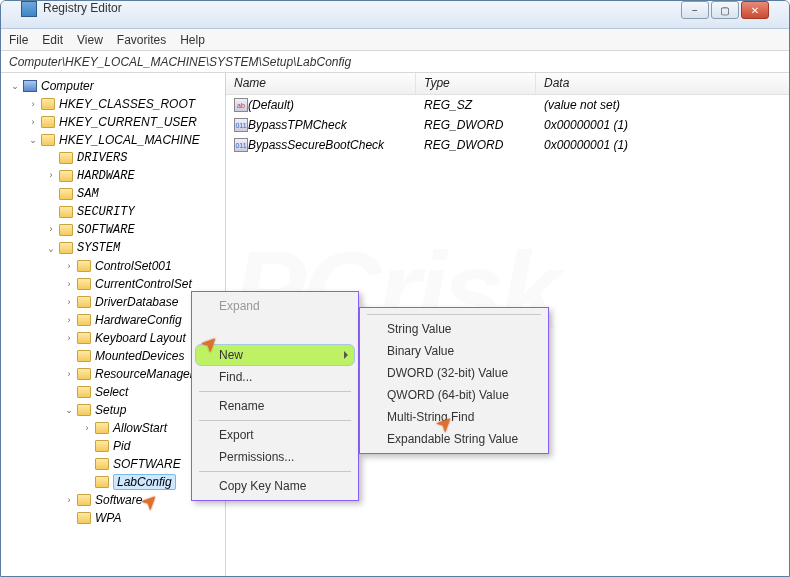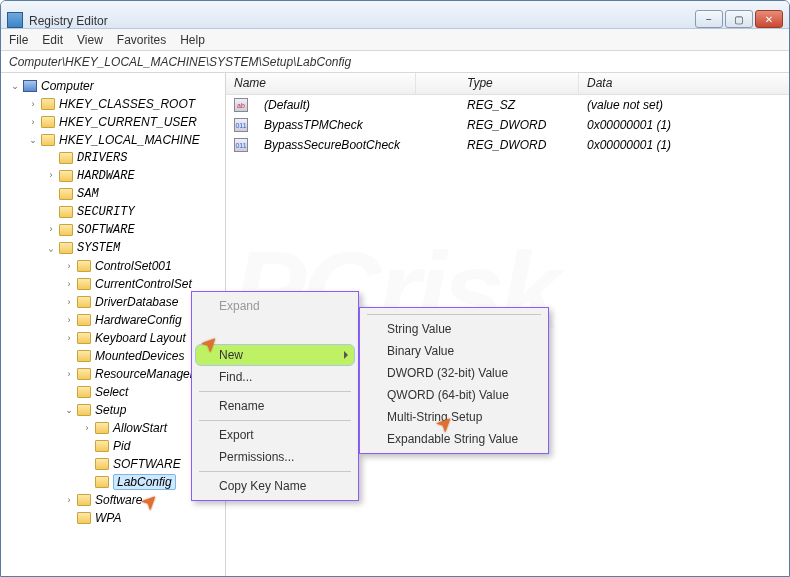--- a/index.html
+++ b/index.html
@@ -23,22 +23,22 @@
   font-weight: 600;
   color: rgba(0,0,0,0.05);
   pointer-events: none;
   z-index: 0;
   letter-spacing: -4px;
 }
 .titlebar {
   height: 28px;
   background: linear-gradient(#f2f6fb, #dce7f5);
   display: flex;
-  align-items: flex-end;
-  padding: 0 6px;
+  align-items: flex-start;
+  padding: 0 20px;
   border-bottom: 1px solid #b8c8dc;
 }
 .title-icon {
   width: 16px; height: 16px;
   background: linear-gradient(#6fa8dc,#3d85c6);
   border: 1px solid #2c5a8a;
   margin-right: 6px;
 }
 .titlebar-text { color: #333; }
 .winbtns { margin-left: auto; display: flex; gap: 2px; }
@@ -93,24 +93,24 @@
 }
 .list-header {
   display: flex;
   height: 22px;
   border-bottom: 1px solid #e0e0e0;
   background: linear-gradient(#fdfdfd,#f0f0f0);
   font-style: italic;
   color:#222;
 }
 .col-name { width: 190px; padding: 3px 8px; border-right:1px solid #e4e4e4;}
-.col-type { width: 120px; padding: 3px 8px; border-right:1px solid #e4e4e4;margin-left:43px;}
+.col-type { width: 120px; padding: 3px 8px; border-right:1px solid #e4e4e4;}
 .col-data { flex:1; padding: 3px 8px; }
 .list-row { display:flex; height:20px; align-items:center; font-style:italic; }
-.list-row .col-name { display:flex; align-items:center; gap:16px; border:none;}
+.list-row .col-name { display:flex; align-items:center; gap:0; border:none;}
 .list-row .col-type, .list-row .col-data { border:none; }
 .val-icon {
   width:14px; height:14px;
   border:1px solid #888;
   background: linear-gradient(#eef,#ccd);
   display:flex; align-items:center; justify-content:center;
   font-size:7px; color:#c33; font-style:normal;
 }
 .val-icon.num { color:#36c; }
 .tree-row {
@@ -393,19 +393,19 @@
   <div class="ctx-sep"></div>
   <div class="ctx-item">Copy Key Name</div>
 </div>
 
 <div id="ctx2" class="context-menu">
   <div class="ctx-sep"></div>
   <div class="ctx-item">String Value</div>
   <div class="ctx-item">Binary Value</div>
   <div class="ctx-item">DWORD (32-bit) Value</div>
   <div class="ctx-item">QWORD (64-bit) Value</div>
-  <div class="ctx-item">Multi-String Setup</div>
+  <div class="ctx-item">Multi-String Find</div>
   <div class="ctx-item">Expandable String Value</div>
 </div>
 
 <div id="arrow1" class="cursor-arrow"></div>
 <div id="arrow2" class="cursor-arrow"></div>
 <div id="arrow3" class="cursor-arrow"></div>
 
 </body></html>

